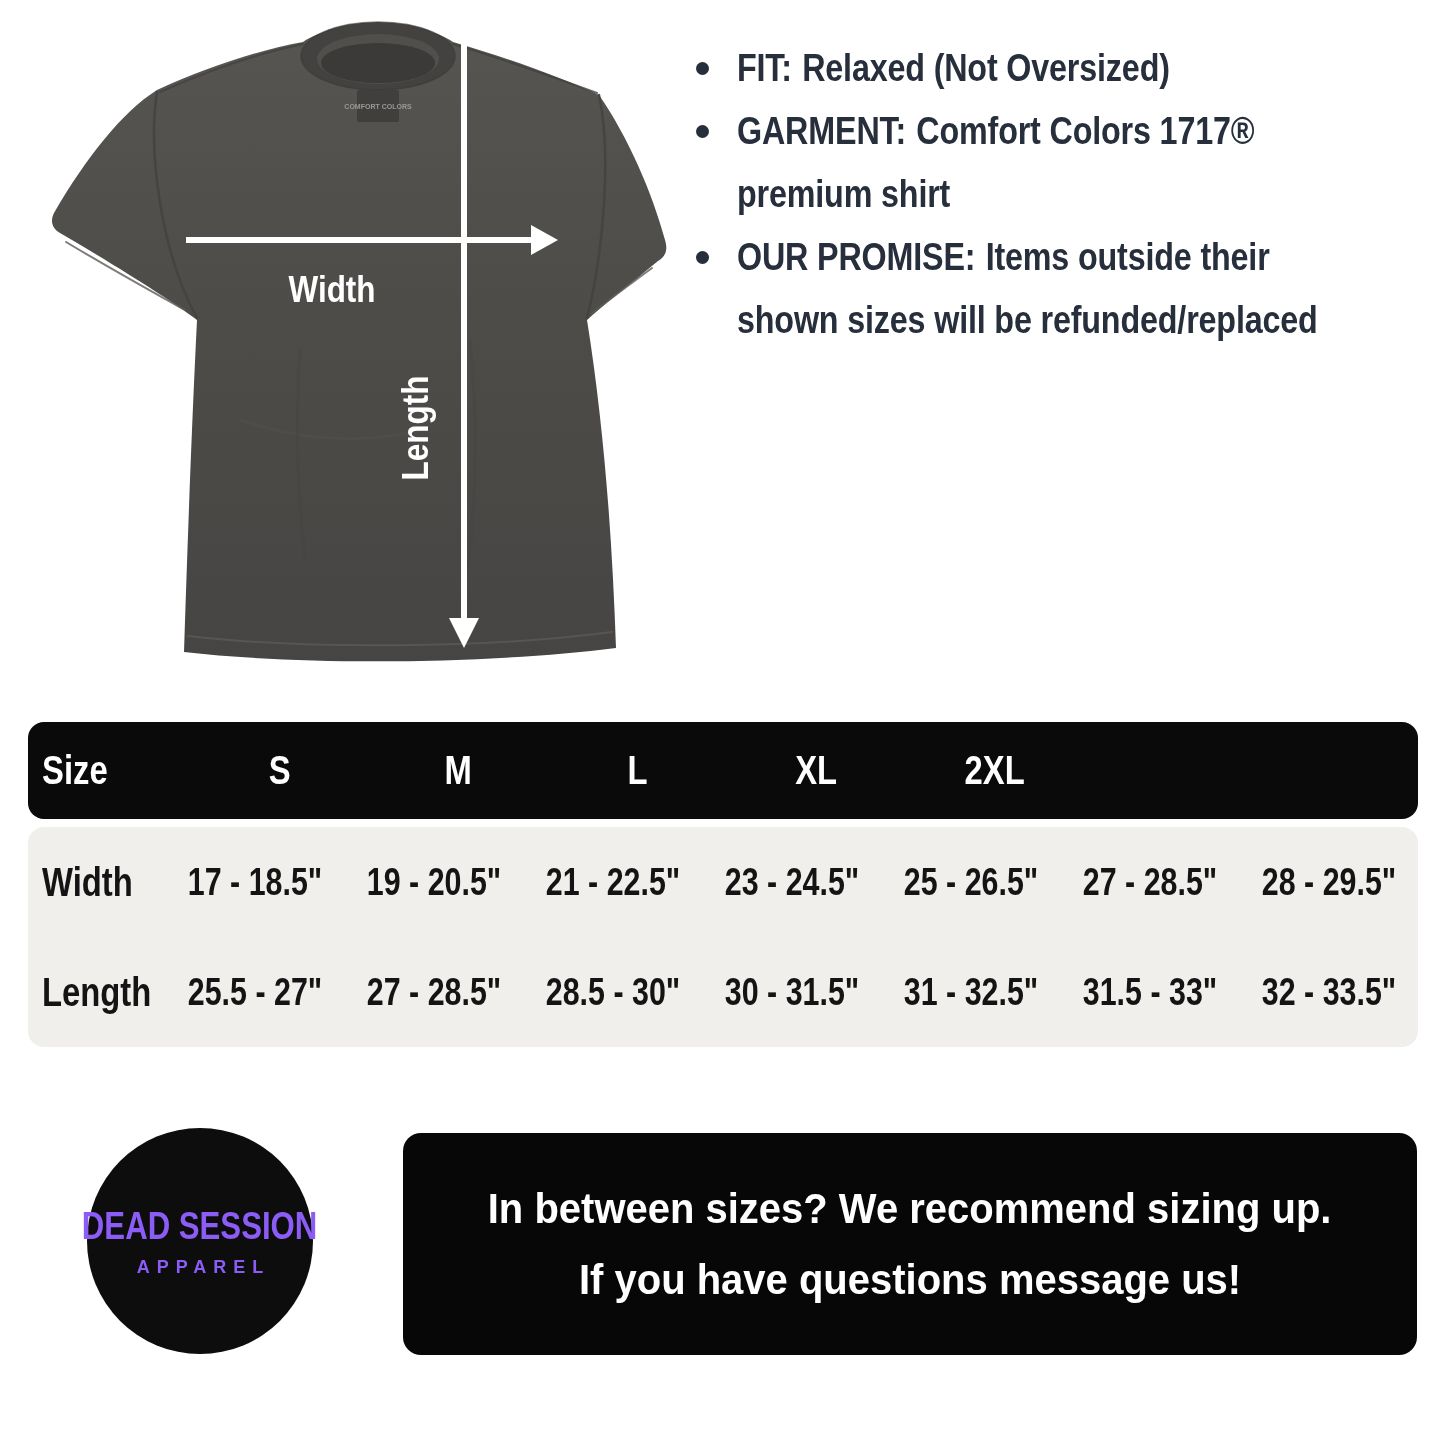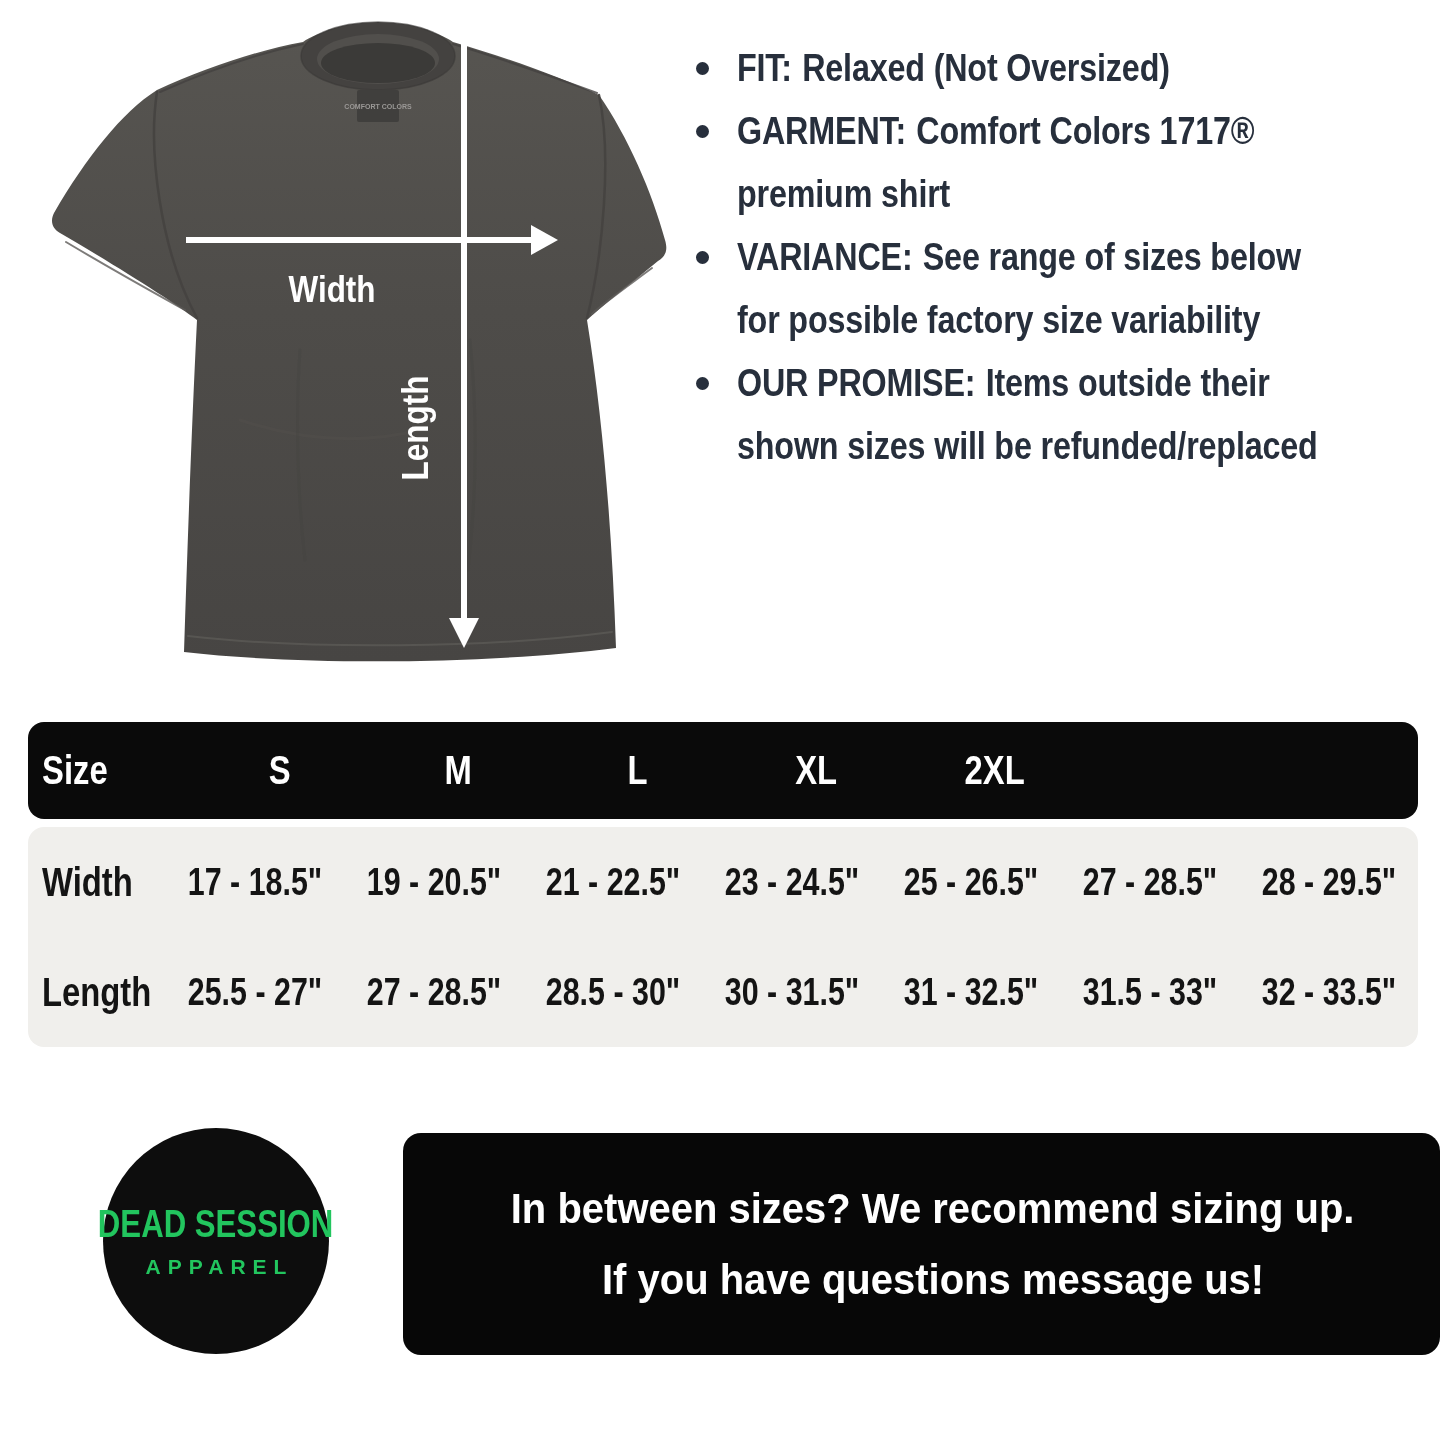--- a/index.html
+++ b/index.html
@@ -28,30 +28,30 @@
             grid-auto-rows:110px;align-items:center;background:#f0efec;
             border-radius:16px;margin-top:8px;color:#141414;}
   .hcell,.vcell{text-align:center;font-weight:bold;}
   .hcell{font-size:41px;}
   .vcell{font-size:38px;}
   .first{text-align:left;padding-left:14px;font-size:41px;font-weight:bold;}
   .cond{display:inline-block;transform:scaleX(.8);transform-origin:center;white-space:nowrap;}
   .cond-l{display:inline-block;transform:scaleX(.8);transform-origin:left center;white-space:nowrap;}
 
   
-  .logo{position:absolute;left:103px;top:1128px;width:226px;height:226px;
-        border-radius:50%;background:#0d0d0d;color:#22c55e;
+  .logo{position:absolute;left:87px;top:1128px;width:226px;height:226px;
+        border-radius:50%;background:#0d0d0d;color:#8b5cf6;
         display:flex;flex-direction:column;align-items:center;justify-content:center;}
   .logo-l1{font-size:38px;font-weight:bold;transform:scaleX(.82);white-space:nowrap;}
-  .logo-l2{font-size:21px;font-weight:bold;letter-spacing:7px;padding-left:7px;
+  .logo-l2{font-size:18px;font-weight:bold;letter-spacing:7px;padding-left:7px;
            margin-top:9px;white-space:nowrap;}
 
   .notice{position:absolute;left:403px;top:1133px;width:1014px;height:222px;
           background:#070707;border-radius:18px;color:#ffffff;
-          display:flex;flex-direction:column;align-items:center;justify-content:center;padding-left:23px;}
+          display:flex;flex-direction:column;align-items:center;justify-content:center;}
   .n-line{font-size:43px;font-weight:bold;line-height:71px;transform:scaleX(.93);
           white-space:nowrap;}
 </style>
 </head>
 <body>
 
 <div class="canvas">
 
   <div class="shirt-wrap">
     <svg width="700" height="700" viewBox="0 0 700 700">
@@ -118,24 +118,20 @@
     <div class="bullet">
       <span class="dot"></span>
       <div class="b-text"><span class="b-label">FIT:</span><span>Relaxed (Not Oversized)</span></div>
     </div>
     <div class="bullet">
       <span class="dot"></span>
       <div class="b-text"><span class="b-label">GARMENT:</span><span>Comfort Colors 1717® premium shirt</span></div>
     </div>
     <div class="bullet">
       <span class="dot"></span>
-      <div class="b-text"><span class="b-label">VARIANCE:</span><span>See range of sizes below for possible factory size variability</span></div>
-    </div>
-    <div class="bullet">
-      <span class="dot"></span>
       <div class="b-text"><span class="b-label">OUR PROMISE:</span><span>Items outside their shown sizes will be refunded/replaced</span></div>
     </div>
   </div>
 
   <div class="size-table">
     <div class="tbl-head">
       <div class="first"><span class="cond-l">Size</span></div>
       <div class="hcell"><span class="cond">S</span></div>
       <div class="hcell"><span class="cond">M</span></div>
       <div class="hcell"><span class="cond">L</span></div>

